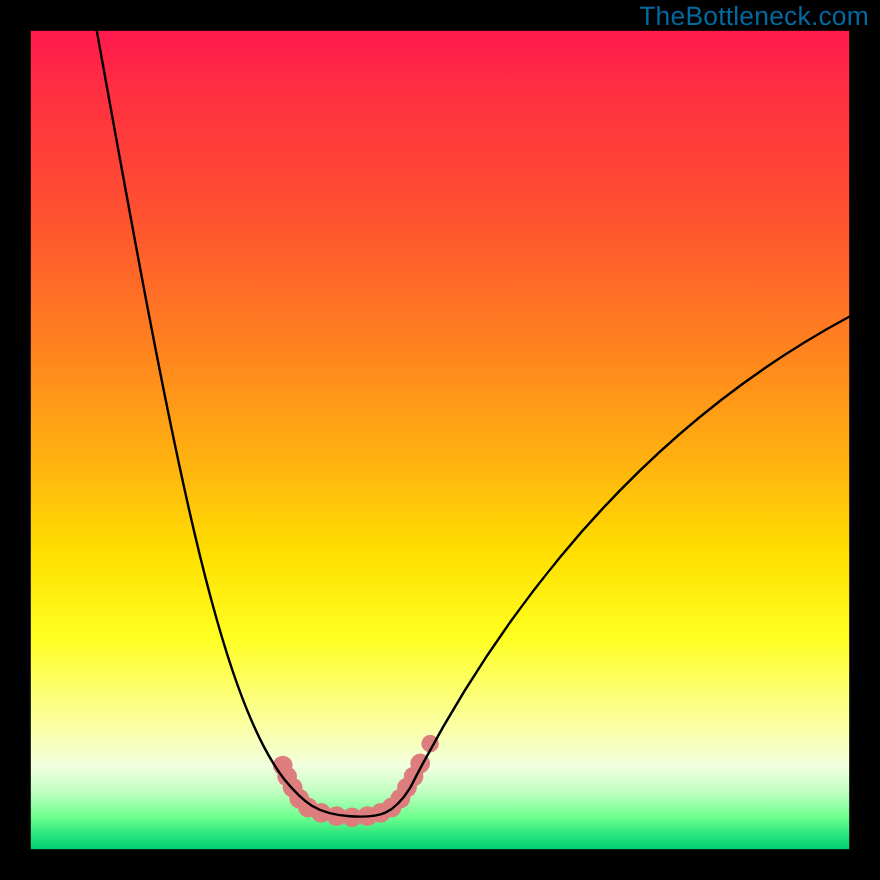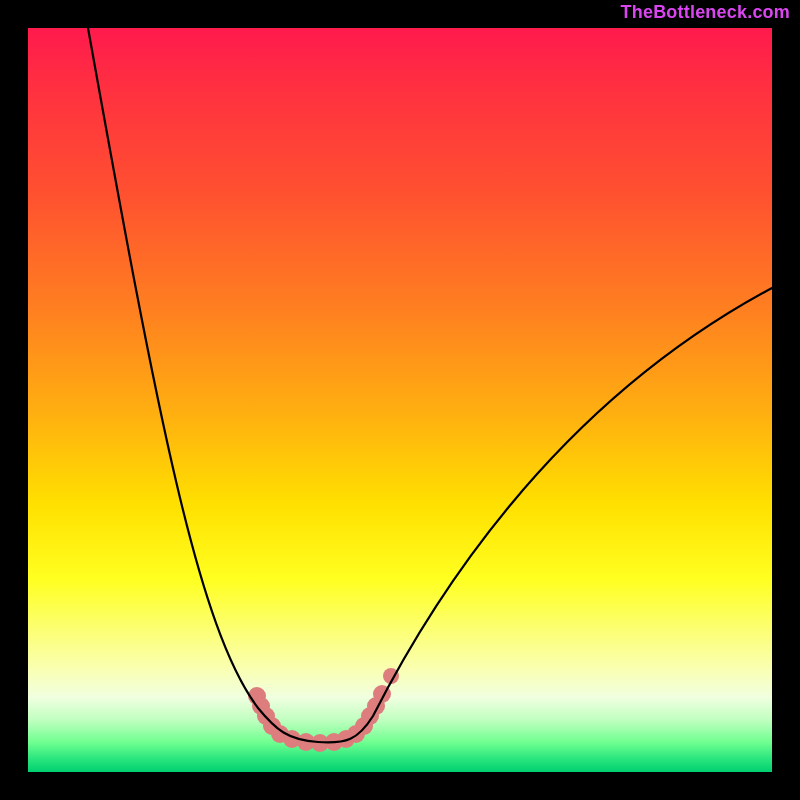--- a/index.html
+++ b/index.html
@@ -30,23 +30,23 @@
       #70ff90 96%,
       #30e880 98%,
       #00d070 100%
     );
   }
   .watermark {
     position: absolute;
     top: 2px;
     right: 10px;
     font-family: Arial, Helvetica, sans-serif;
-    font-size: 18px;
-    font-weight: 700;
-    color: #d946ef;
+    font-size: 24px;
+    font-weight: 400;
+    color: #0369a1;
     letter-spacing: 0.2px;
     user-select: none;
   }
   svg.curve {
     position: absolute;
     left: 0;
     top: 0;
     width: 744px;
     height: 744px;
     overflow: visible;

